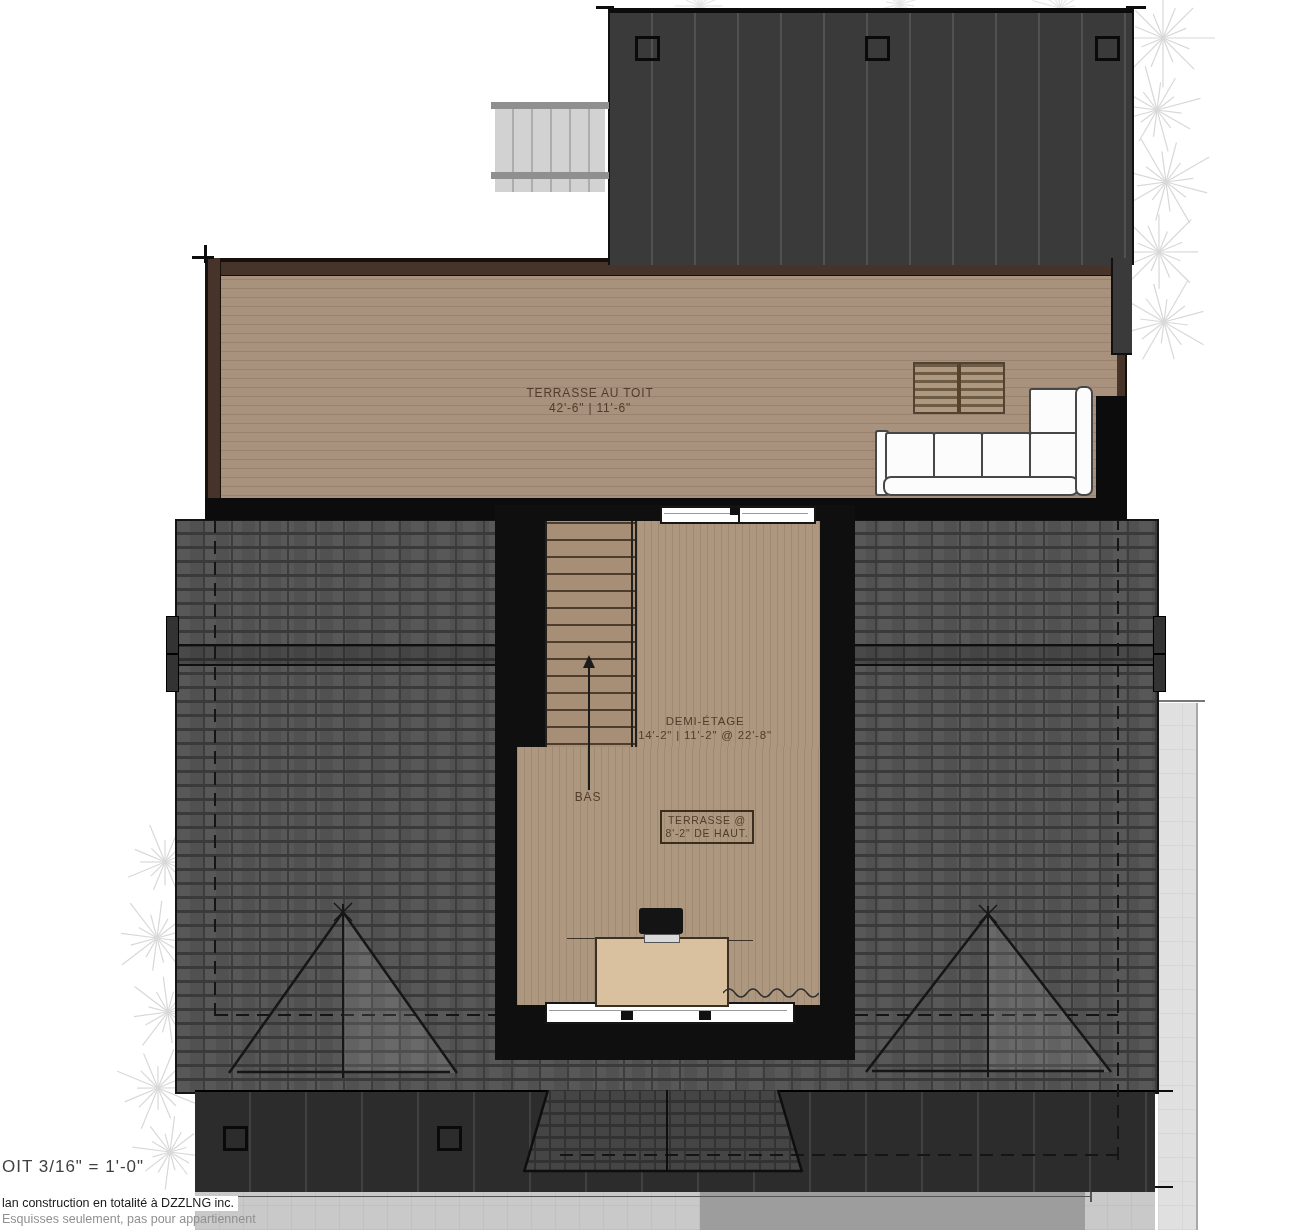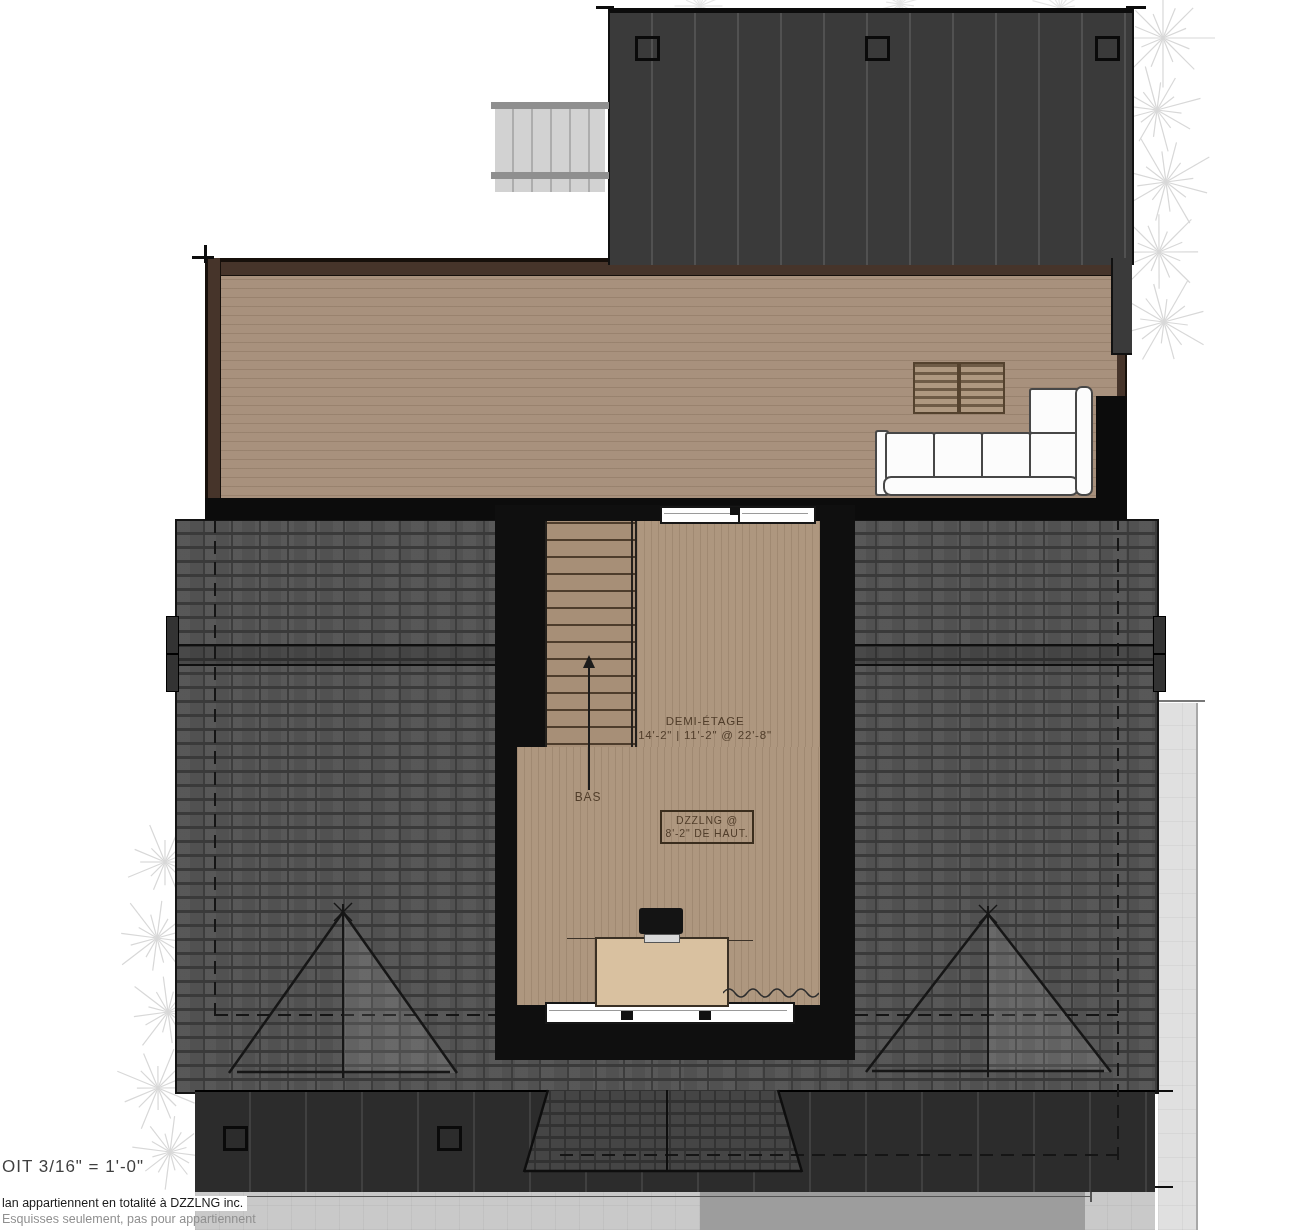--- a/index.html
+++ b/index.html
@@ -337,20 +337,24 @@
     <div class="cushion" style="left:670px;top:172px;width:10px;height:62px;"></div>
     <div class="cushion" style="left:680px;top:174px;width:46px;height:44px;"></div>
     <div class="cushion" style="left:728px;top:174px;width:46px;height:44px;"></div>
     <div class="cushion" style="left:776px;top:174px;width:46px;height:44px;"></div>
     <div class="cushion" style="left:824px;top:174px;width:46px;height:44px;"></div>
     <div class="cushion" style="left:824px;top:130px;width:46px;height:42px;"></div>
     <div class="cushion" style="left:678px;top:218px;width:192px;height:16px;border-radius:8px;"></div>
     <div class="cushion" style="left:870px;top:128px;width:14px;height:106px;border-radius:7px;"></div>
   </div>
 
+  <div class="lbl" style="left:225px;top:128px;width:320px;font-size:12px;">
+    <div>TERRASSE AU TOIT</div>
+    <div>42'-6" | 11'-6"</div>
+  </div>
 </div>
 
 <div class="abs" style="left:205px;top:498px;width:922px;height:22px;background:#0c0c0c;"></div>
 <div class="abs" style="left:1096px;top:396px;width:31px;height:124px;background:#0c0c0c;"></div>
 
 <div class="abs siding" style="left:608px;top:8px;width:522px;height:252px;border-top:5px solid #0c0c0c;border-left:2px solid #111;border-right:2px solid #111;">
   <div class="abs sq" style="left:25px;top:23px;"></div>
   <div class="abs sq" style="left:255px;top:23px;"></div>
   <div class="abs sq" style="left:485px;top:23px;"></div>
 </div>
@@ -399,21 +403,21 @@
 
   <div class="abs" style="left:93px;top:159px;width:2px;height:126px;background:#1c1c1c;"></div>
   <div class="abs" style="left:88px;top:150px;width:0;height:0;border-left:6px solid transparent;border-right:6px solid transparent;border-bottom:13px solid #1c1c1c;"></div>
 
   <div class="lbl" style="left:63px;top:285px;width:60px;font-size:12px;">BAS</div>
   <div class="lbl" style="left:105px;top:209px;width:210px;font-size:11.5px;">
     <div>DEMI-ÉTAGE</div>
     <div>14'-2" | 11'-2" @ 22'-8"</div>
   </div>
   <div class="lbl" style="left:165px;top:305px;width:86px;font-size:10.5px;border:2px solid #3a2d1d;padding:2px 2px;">
-    <div>DZZLNG @</div>
+    <div>TERRASSE @</div>
     <div>8'-2" DE HAUT.</div>
   </div>
 </div>
 
 <div class="abs" style="left:2px;top:1157px;font-size:17px;color:#3f3f3f;letter-spacing:1px;">OIT  3/16" = 1'-0"</div>
 
-<div class="abs" style="left:0;top:1196px;font-size:12.5px;color:#1a1a1a;background:#fff;padding:0 4px 1px 2px;">lan appartiennent en totalité à DZZLNG inc.</div>
+<div class="abs" style="left:0;top:1196px;font-size:12.5px;color:#1a1a1a;background:#fff;padding:0 4px 1px 2px;">lan construction en totalité à DZZLNG inc.</div>
 <div class="abs" style="left:0;top:1212px;font-size:12.5px;color:#909090;padding-left:2px;">Esquisses seulement, pas pour appartiennent</div>
 
 </body></html>

